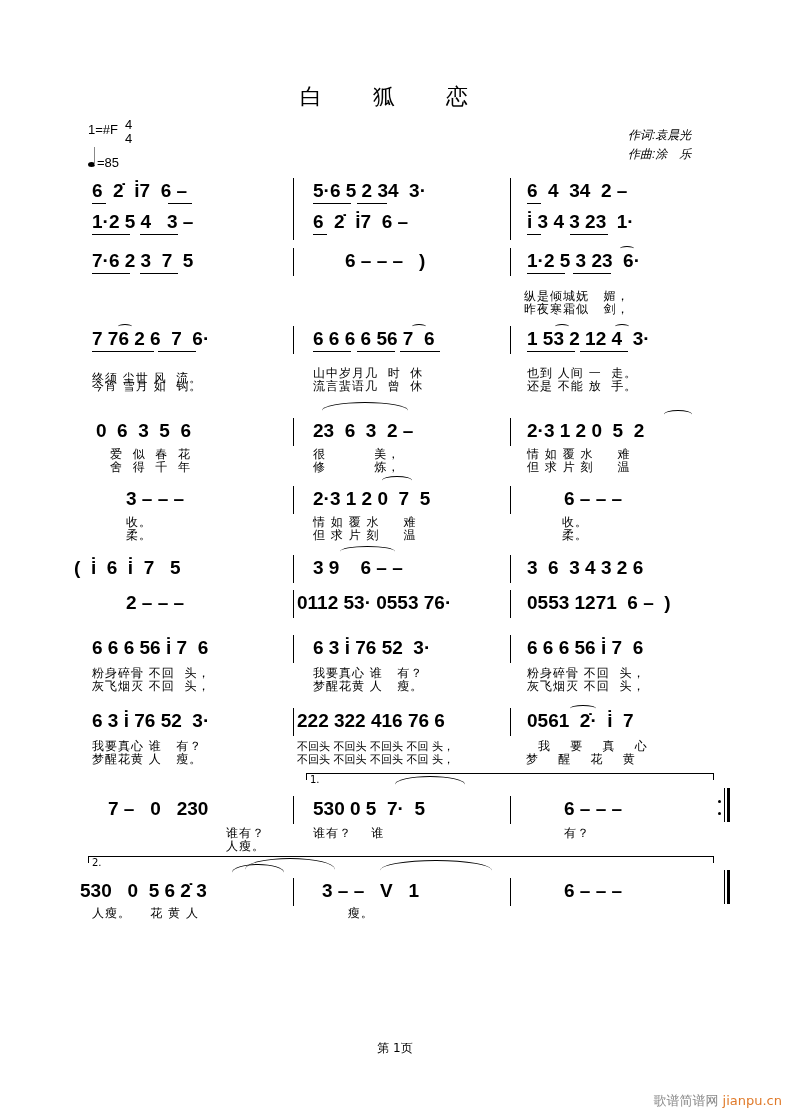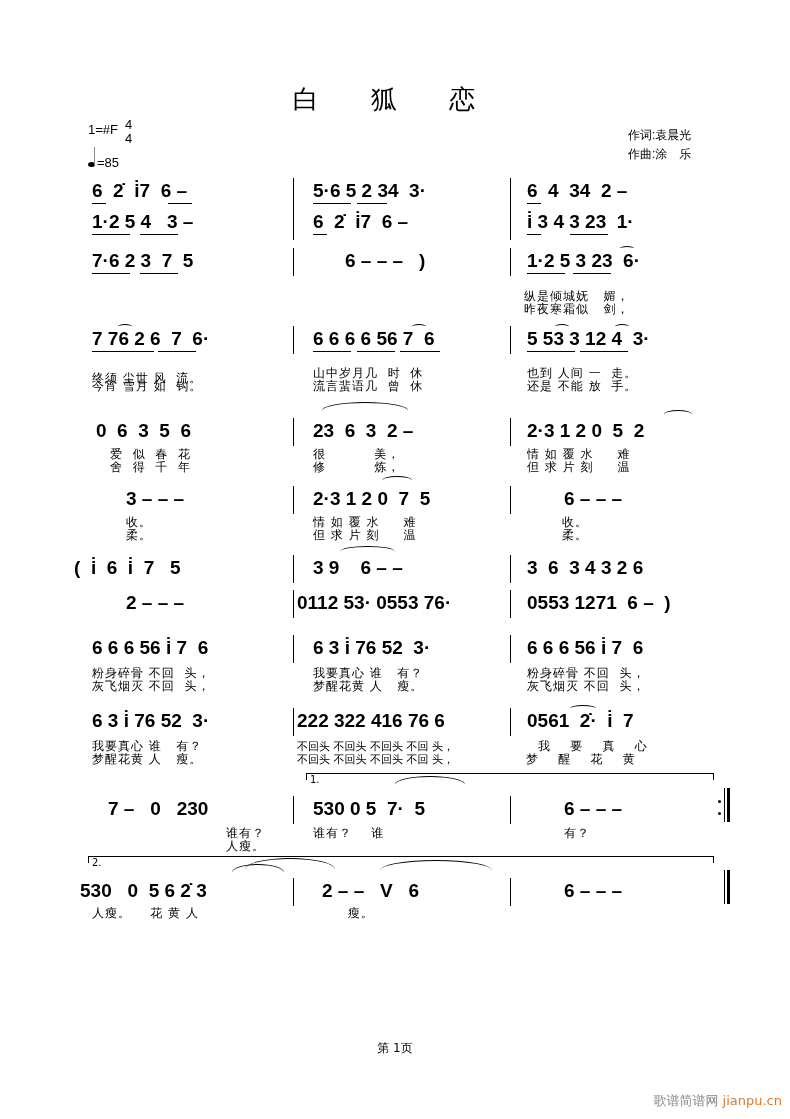--- a/index.html
+++ b/index.html
@@ -1,25 +1,25 @@
 <!DOCTYPE html>
 <html><head>
 <meta charset="utf-8">
 <style>
   html, body { margin:0; padding:0; background:#fff; }
   body { width:790px; height:1119px; position:relative; overflow:hidden; font-family:"DejaVu Sans", sans-serif; color:#000; }
   .abs { position:absolute; }
-  .title { left:0; width:790px; top:82px; text-align:center; font-family:"DejaVu Serif", serif; font-size:26px; letter-spacing:22px; }
+  .title { left:0; width:790px; top:82px; text-align:center; font-family:"DejaVu Serif", serif; font-size:22px; letter-spacing:22px; }
   .key { left:88px; top:122px; font-size:13px; font-family:"Liberation Sans", sans-serif; }
   .ts { position:absolute; left:37px; top:-4px; font-size:13px; line-height:14px; text-align:center; }
   .ts .num { display:block; border-bottom:0px solid #000; }
   .tempo { left:88px; top:155px; font-size:13px; font-family:"Liberation Sans", sans-serif; }
   .note-icon { display:inline-block; width:7px; height:5px; background:#000; border-radius:50%; margin-right:2px; position:relative; }
   .note-icon::after { content:""; position:absolute; right:0; bottom:2px; width:1px; height:18px; background:#888; }
-  .credit { left:628px; font-size:12px; font-family:"Liberation Sans", sans-serif; }
+  .credit { left:628px; font-size:12px; font-family:"Liberation Sans", sans-serif;font-style:italic; }
   .row { position:absolute; font-family:"Liberation Sans", sans-serif; font-weight:bold; font-size:19px; white-space:pre; }
   .bar { position:absolute; width:1px; background:#000; }
   .lyr { position:absolute; font-size:12px; line-height:13px; white-space:pre; letter-spacing:1px; }
   .ul { position:absolute; height:1px; background:#000; }
   .dot { position:absolute; width:3px; height:3px; background:#000; border-radius:50%; }
   .slur { position:absolute; border-top:1px solid #000; border-radius:50% 50% 0 0; }
   .volta { position:absolute; border-top:1px solid #000; border-left:1px solid #000; border-right:1px solid #000; height:6px; }
   .volta span { position:absolute; left:3px; top:0px; font-size:10px; }
   .dbl { position:absolute; width:3px; background:#000; }
   .footer { left:0; width:790px; top:1040px; text-align:center; font-size:12px; }
@@ -71,21 +71,21 @@
 <div class="ul" style="left:92px;top:273px;width:38px"></div>
 <div class="ul" style="left:140px;top:273px;width:38px"></div>
 <div class="ul" style="left:527px;top:273px;width:38px"></div>
 <div class="ul" style="left:573px;top:273px;width:38px"></div>
 <div class="slur" style="left:620px;top:246px;width:14px;height:4px"></div>
 <div class="lyr" style="left:524px;top:290px">纵是倾城妩   媚，</div>
 <div class="lyr" style="left:524px;top:303px">昨夜寒霜似   剑，</div>
 
 <div class="row" style="left:92px;top:328px">7 76 2 6  7  6·</div>
 <div class="row" style="left:313px;top:328px">6 6 6 6 56 7  6</div>
-<div class="row" style="left:527px;top:328px">5 53 3 12 4  3·</div>
+<div class="row" style="left:527px;top:328px">1 53 2 12 4  3·</div>
 <div class="bar" style="left:293px;top:326px;height:28px"></div>
 <div class="bar" style="left:510px;top:326px;height:28px"></div>
 <div class="ul" style="left:92px;top:351px;width:62px"></div>
 <div class="ul" style="left:158px;top:351px;width:38px"></div>
 <div class="ul" style="left:313px;top:351px;width:38px"></div>
 <div class="ul" style="left:357px;top:351px;width:38px"></div>
 <div class="ul" style="left:400px;top:351px;width:40px"></div>
 <div class="ul" style="left:527px;top:351px;width:48px"></div>
 <div class="ul" style="left:580px;top:351px;width:48px"></div>
 <div class="slur" style="left:118px;top:324px;width:14px;height:4px"></div>
@@ -179,21 +179,21 @@
 <div class="dbl" style="left:727px;top:788px;height:34px"></div>
 <div class="lyr" style="left:226px;top:827px">谁有？</div>
 <div class="lyr" style="left:226px;top:840px">人瘦。</div>
 <div class="lyr" style="left:313px;top:827px">谁有？    谁</div>
 <div class="lyr" style="left:564px;top:827px">有？</div>
 
 <div class="volta" style="left:88px;top:856px;width:624px">
     <span>2.</span>
   </div>
 <div class="row" style="left:80px;top:880px">530   0  5 6 2̇ 3</div>
-<div class="row" style="left:322px;top:880px">2 – –   V   6</div>
+<div class="row" style="left:322px;top:880px">3 – –   V   1</div>
 <div class="row" style="left:564px;top:880px">6 – – –</div>
 <div class="bar" style="left:293px;top:878px;height:28px"></div>
 <div class="bar" style="left:510px;top:878px;height:28px"></div>
 <div class="slur" style="left:245px;top:858px;width:90px;height:22px"></div>
 <div class="slur" style="left:232px;top:864px;width:52px;height:16px"></div>
 <div class="slur" style="left:380px;top:860px;width:112px;height:20px"></div>
 <div class="bar" style="left:724px;top:870px;height:34px"></div>
 <div class="dbl" style="left:727px;top:870px;height:34px"></div>
 <div class="lyr" style="left:92px;top:907px">人瘦。    花 黄 人</div>
 <div class="lyr" style="left:290px;top:907px">            瘦。</div>

